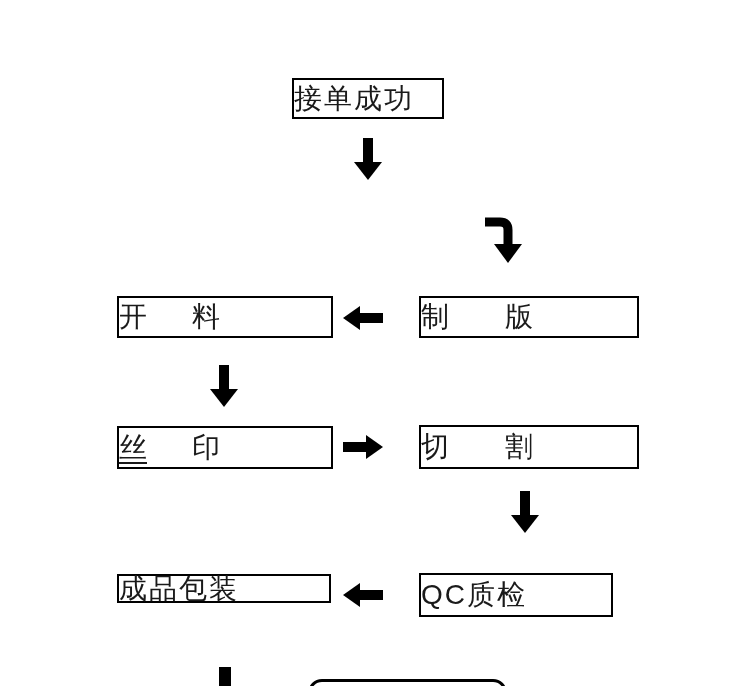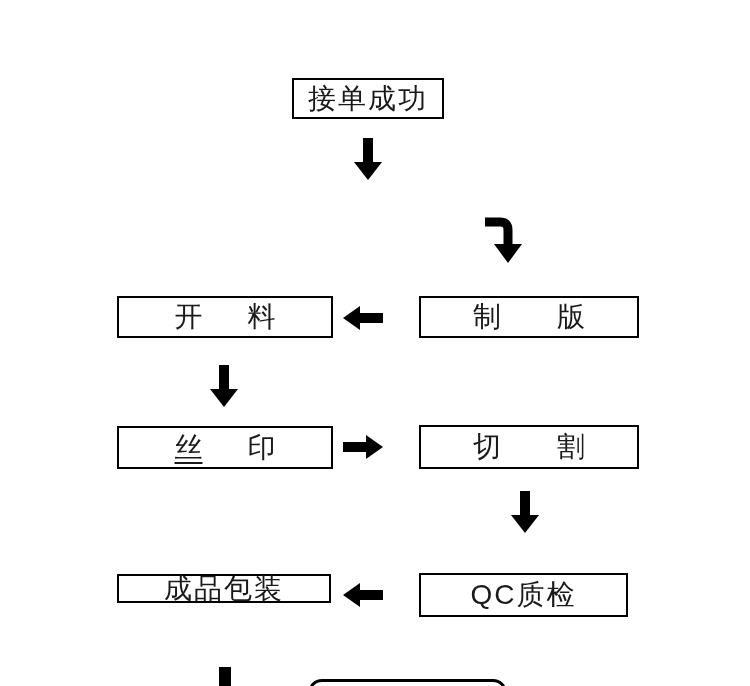--- a/index.html
+++ b/index.html
@@ -17,21 +17,20 @@
     height: 686px;
     background: var(--background);
     overflow: hidden;
   }
   .node {
     position: absolute;
     border: 2.4px solid var(--box-border-color);
     background: var(--background);
     display: flex;
     align-items: center;
-    justify-content: center;
     color: var(--text-color);
     font-size: 28px;
     line-height: 1;
     white-space: nowrap;
   }
   .ls2 { letter-spacing: 2px; }
   .two-char-l { gap: 45px; }
   .two-char-r { gap: 56px; }
   .underlined {
     text-decoration: underline;
@@ -47,21 +46,21 @@
   .arrow { position: absolute; display: block; }
 
   
   .pos-order      { left: 292px; top:  78px; width: 152px; height: 41px; }
   .pos-film       { left: 289px; top: 199px; width: 151px; height: 38px; }
   .pos-kailiao    { left: 117px; top: 296px; width: 216px; height: 42px; }
   .pos-zhiban     { left: 419px; top: 296px; width: 220px; height: 42px; }
   .pos-siyin      { left: 117px; top: 426px; width: 216px; height: 43px; }
   .pos-qiege      { left: 419px; top: 425px; width: 220px; height: 44px; }
   .pos-baozhuang  { left: 117px; top: 574px; width: 214px; height: 29px; }
-  .pos-qc         { left: 419px; top: 573px; width: 209px; height: 44px; }
+  .pos-qc         { left: 419px; top: 573px; width: 194px; height: 44px; }
   .pos-end        { left: 308px; top: 679px; width: 199px; height: 52px; }
 
   
   .pos-a1 { left: 352px; top: 138px; }
   .pos-elbow { left: 480px; top: 213px; }
   .pos-a2 { left: 343px; top: 305px; }
   .pos-a3 { left: 208px; top: 365px; }
   .pos-a4 { left: 343px; top: 434px; }
   .pos-a5 { left: 509px; top: 491px; }
   .pos-a6 { left: 343px; top: 582px; }

